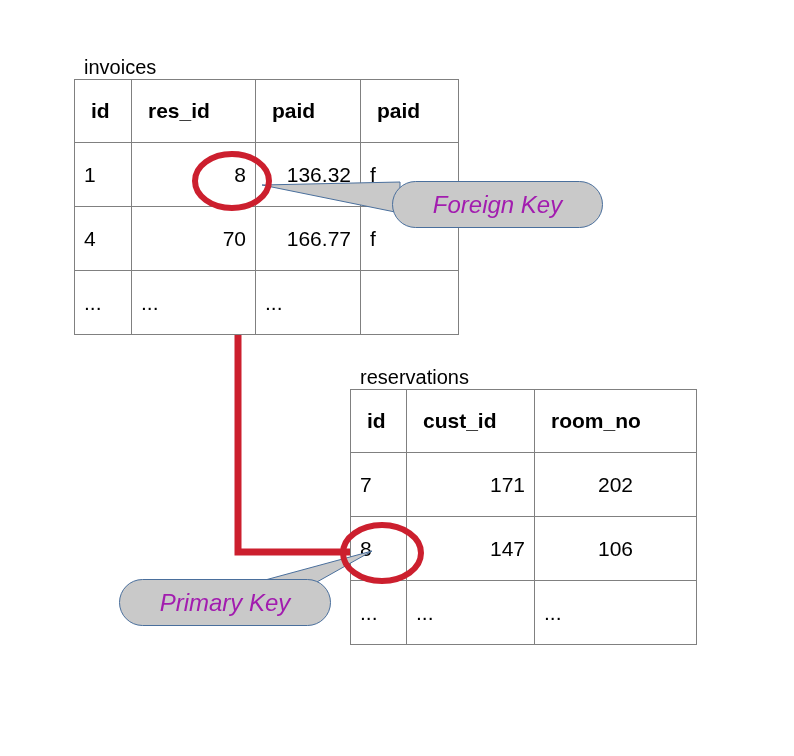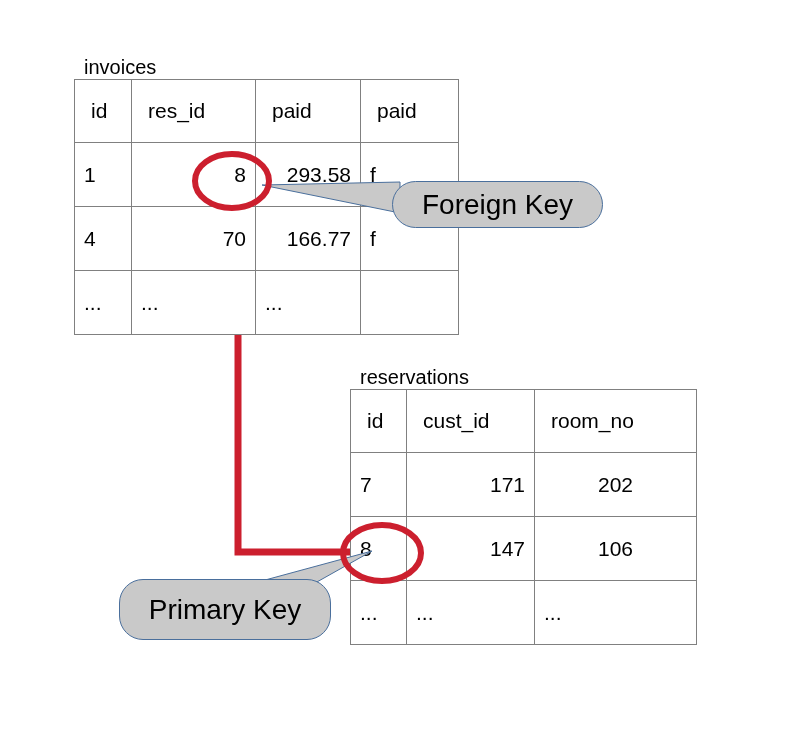--- a/index.html
+++ b/index.html
@@ -54,21 +54,21 @@
   table.db td, table.db th {
     border: 1px solid #808080;
     font-size: 21px;
     font-weight: normal;
     color: #000000;
     padding: 0 9px;
     vertical-align: middle;
     background: #ffffff;
   }
   table.db th {
-    font-weight: normal;
+    font-weight: bold;
     text-align: left;
     padding-left: 16px;
   }
   .h-row th { height: 62px; }
   .d-row td { height: 63px; }
 
   .a-left   { text-align: left; }
   .a-right  { text-align: right; }
   .a-center { text-align: center; margin-top: 34px; }
 
@@ -89,36 +89,37 @@
     z-index: 6;
     background: #c9c9c9;
     border: 1px solid #4a6f9c;
     border-radius: 24px;
     display: flex;
     align-items: center;
     justify-content: center;
     box-sizing: border-box;
   }
   .callout-label {
-    font-size: 28px;
+    font-size: 24px;
     line-height: 28px;
-    color: #000000;
+    color: #a21caf;
     white-space: nowrap;
+    font-style: italic;
   }
   #callout-foreign-key {
     left: 392px;
     top: 181px;
     width: 211px;
     height: 47px;
   }
   #callout-primary-key {
     left: 119px;
     top: 579px;
     width: 212px;
-    height: 61px;
+    height: 47px;
   }
 </style>
 </head>
 <body>
 
 <div class="canvas">
 
   <svg class="layer-svg layer-under" viewBox="0 0 794 756" width="794" height="756">
     <path d="M 238 178 L 238 552 L 372 552" fill="none" stroke="#cc1f2e" stroke-width="7" stroke-linecap="butt" stroke-linejoin="miter"></path>
   </svg>
@@ -137,21 +138,21 @@
           <th class="a-left">id</th>
           <th class="a-left">res_id</th>
           <th class="a-left">paid</th>
           <th class="a-left">paid</th>
         </tr>
       </thead>
       <tbody>
         <tr class="d-row">
           <td class="a-left">1</td>
           <td class="a-right">8</td>
-          <td class="a-right">293.58</td>
+          <td class="a-right">136.32</td>
           <td class="a-left">f</td>
         </tr>
         <tr class="d-row">
           <td class="a-left">4</td>
           <td class="a-right">70</td>
           <td class="a-right">166.77</td>
           <td class="a-left">f</td>
         </tr>
         <tr class="d-row">
           <td class="a-left">...</td>

